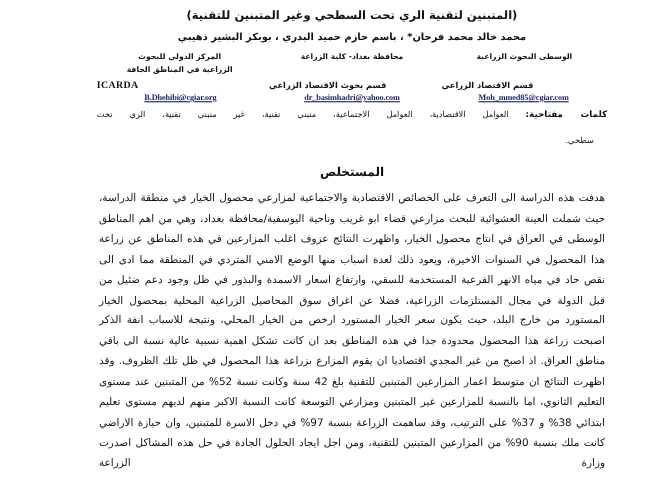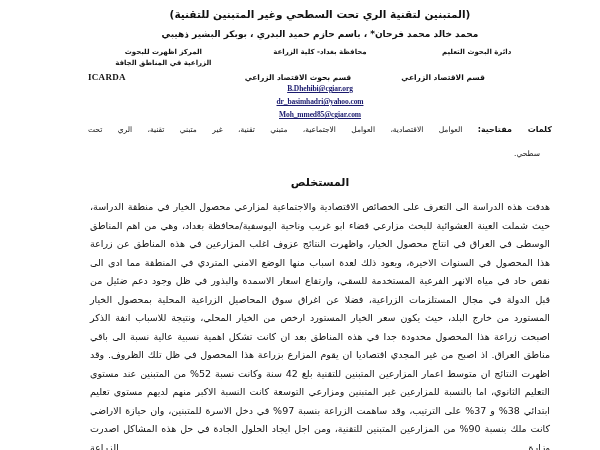--- a/index.html
+++ b/index.html
@@ -72,21 +72,21 @@
     font-weight: bold;
     line-height: 11px;
   }
   .dept-col.latin {
     font-family: "Liberation Serif", serif;
     font-size: 9px;
     letter-spacing: 0.3px;
   }
   .email-grid {
     display: flex;
-    flex-direction: column;
+    flex-direction: row;
     justify-content: space-between;
     align-items: center;
     gap: 4px;
     margin: 0 0 5px 0;
     direction: ltr;
   }
   .email-col {
     flex: 1 1 33%;
     text-align: center;
     font-size: 7.5px;
@@ -142,29 +142,29 @@
 <body>
 
 <div class="page">
 
   <div class="title-line">(المتبنين لتقنية الري تحت السطحي وغير المتبنين للتقنية)</div>
 
   <div class="authors-line">محمد خالد محمد فرحان* ، باسم حازم حميد البدري ، بوبكر البشير ذهيبي</div>
 
   <div class="affil-grid">
     <div class="affil-col">
-      <span>دائرة البحوث التعليم</span>
+      <span>الوسطى البحوث الزراعية</span>
       <span class="l2"></span>
     </div>
     <div class="affil-col">
       <span>محافظة بغداد- كلية الزراعة</span>
       <span class="l2"></span>
     </div>
     <div class="affil-col">
-      <span>المركز اظهرت للبحوث</span>
+      <span>المركز الدولي للبحوث</span>
       <span class="l2">الزراعية في المناطق الجافة</span>
     </div>
   </div>
 
   <div class="dept-grid">
     <div class="dept-col">قسم الاقتصاد الزراعي</div>
     <div class="dept-col">قسم بحوث الاقتصاد الزراعي</div>
     <div class="dept-col latin">ICARDA</div>
   </div>
 

